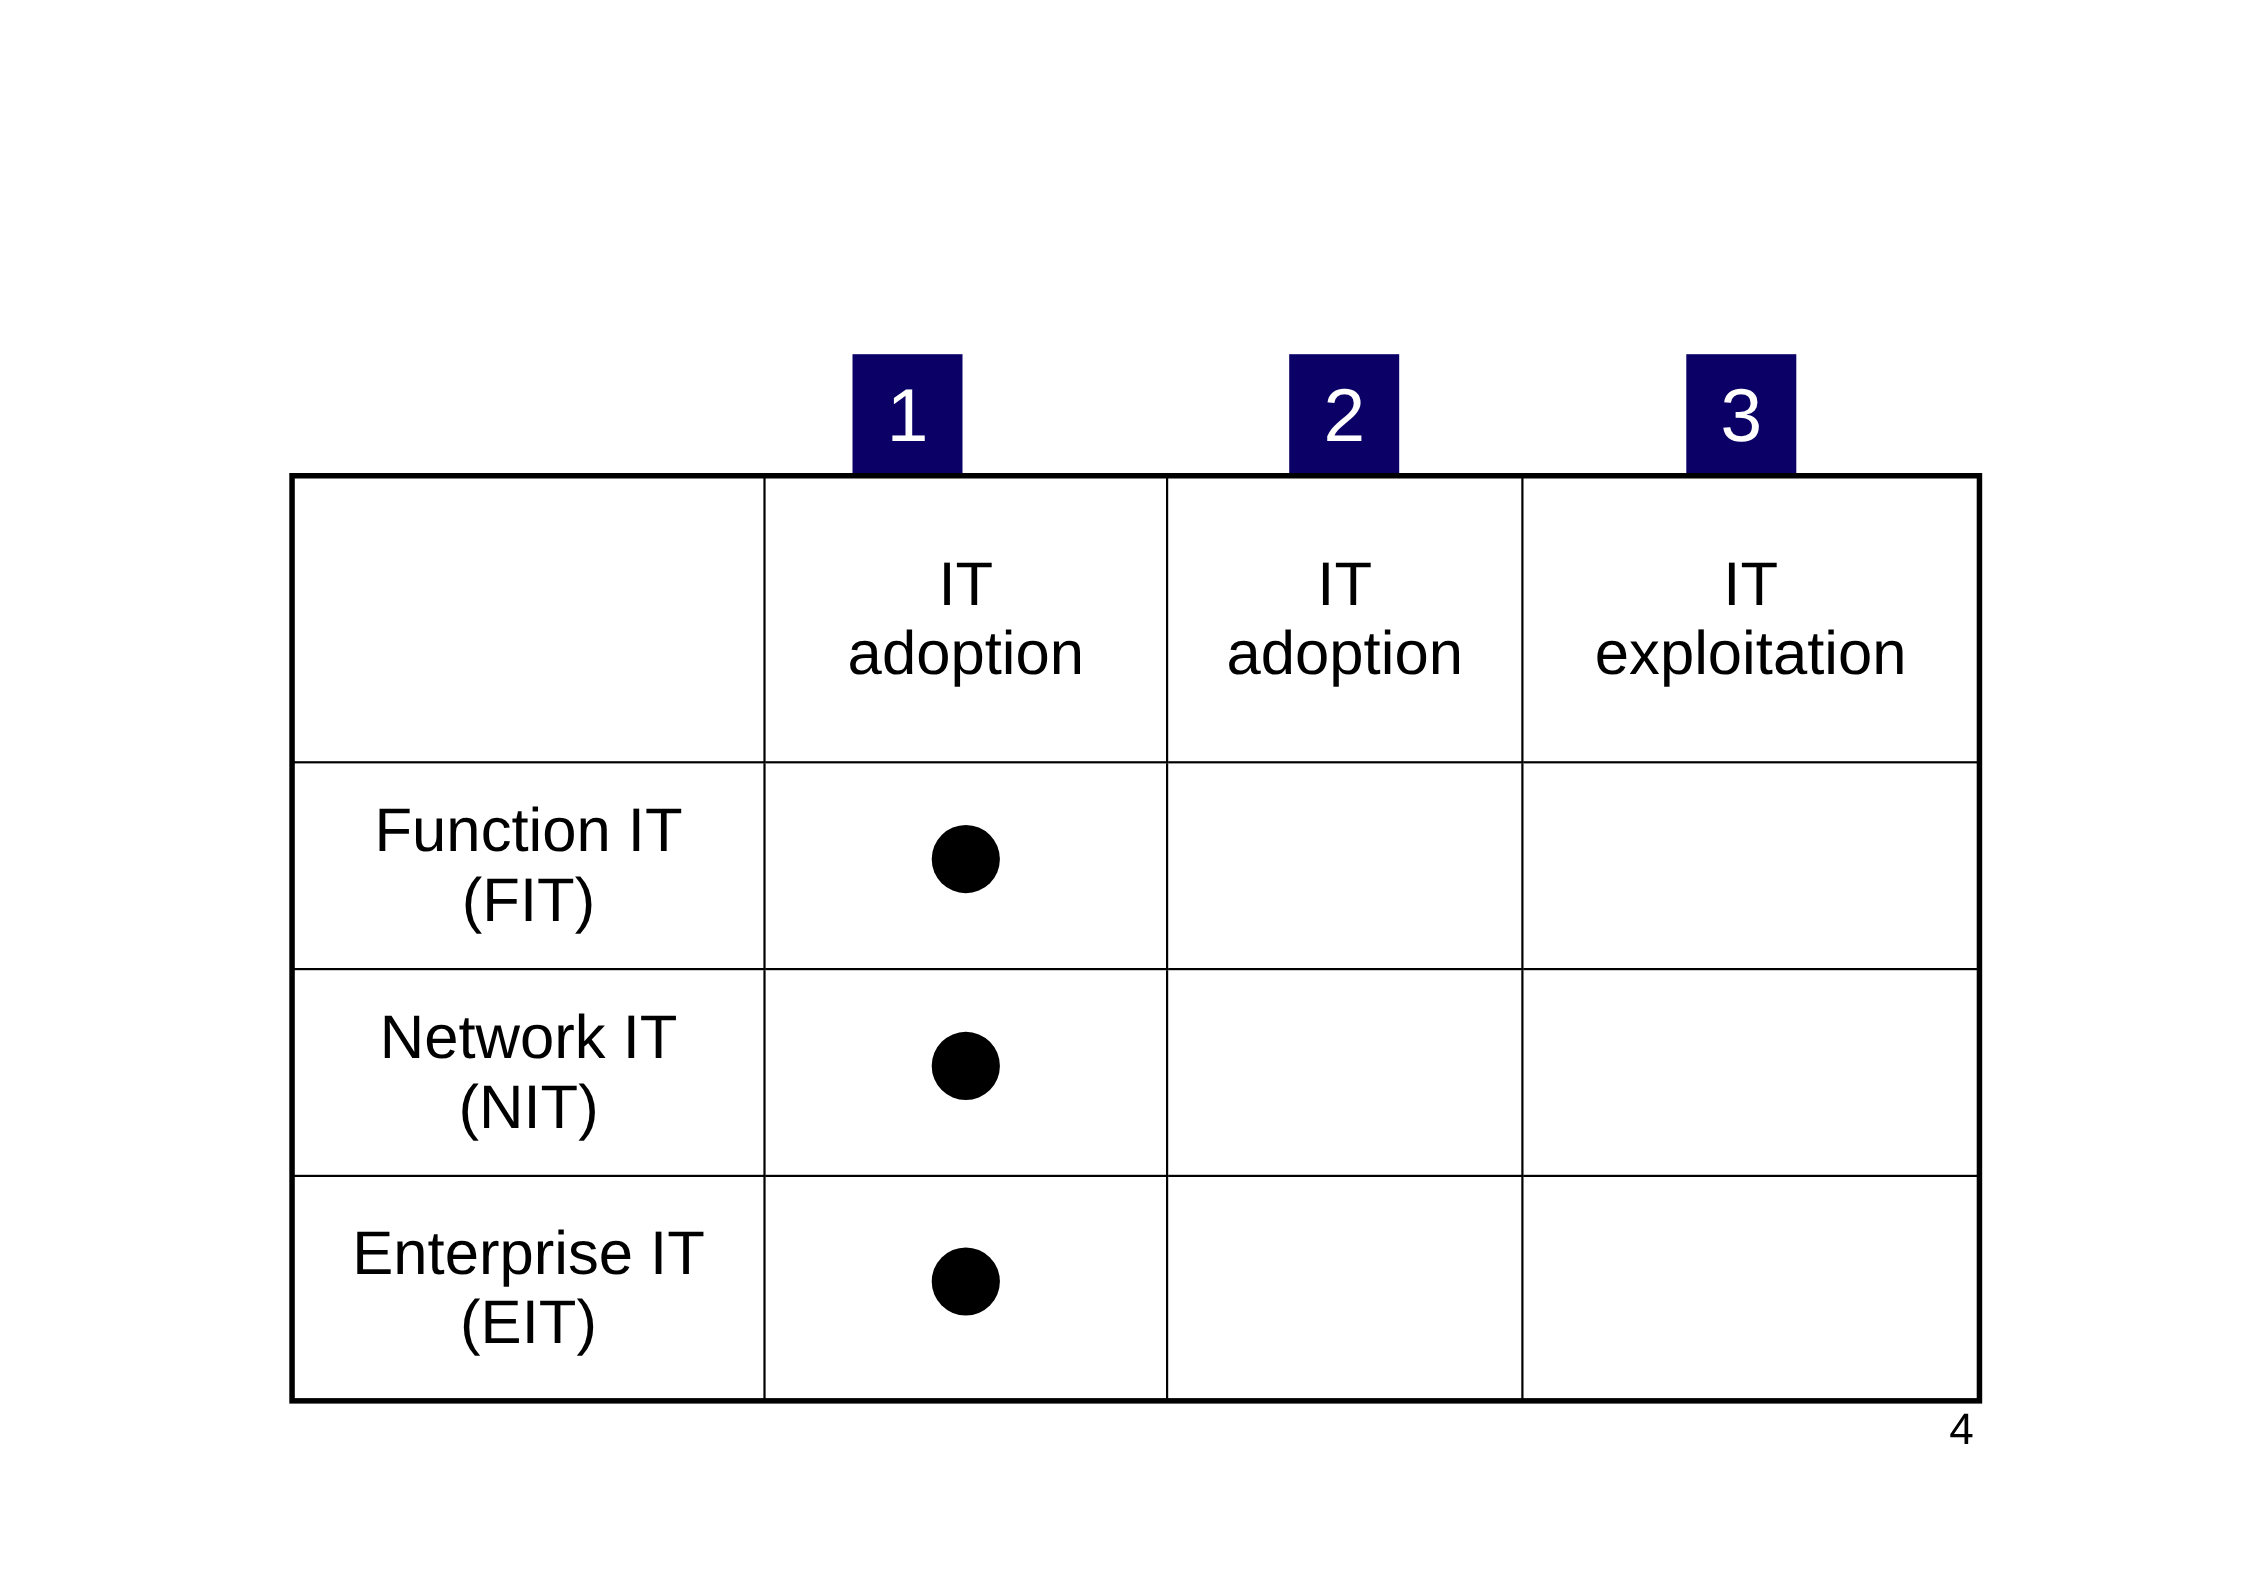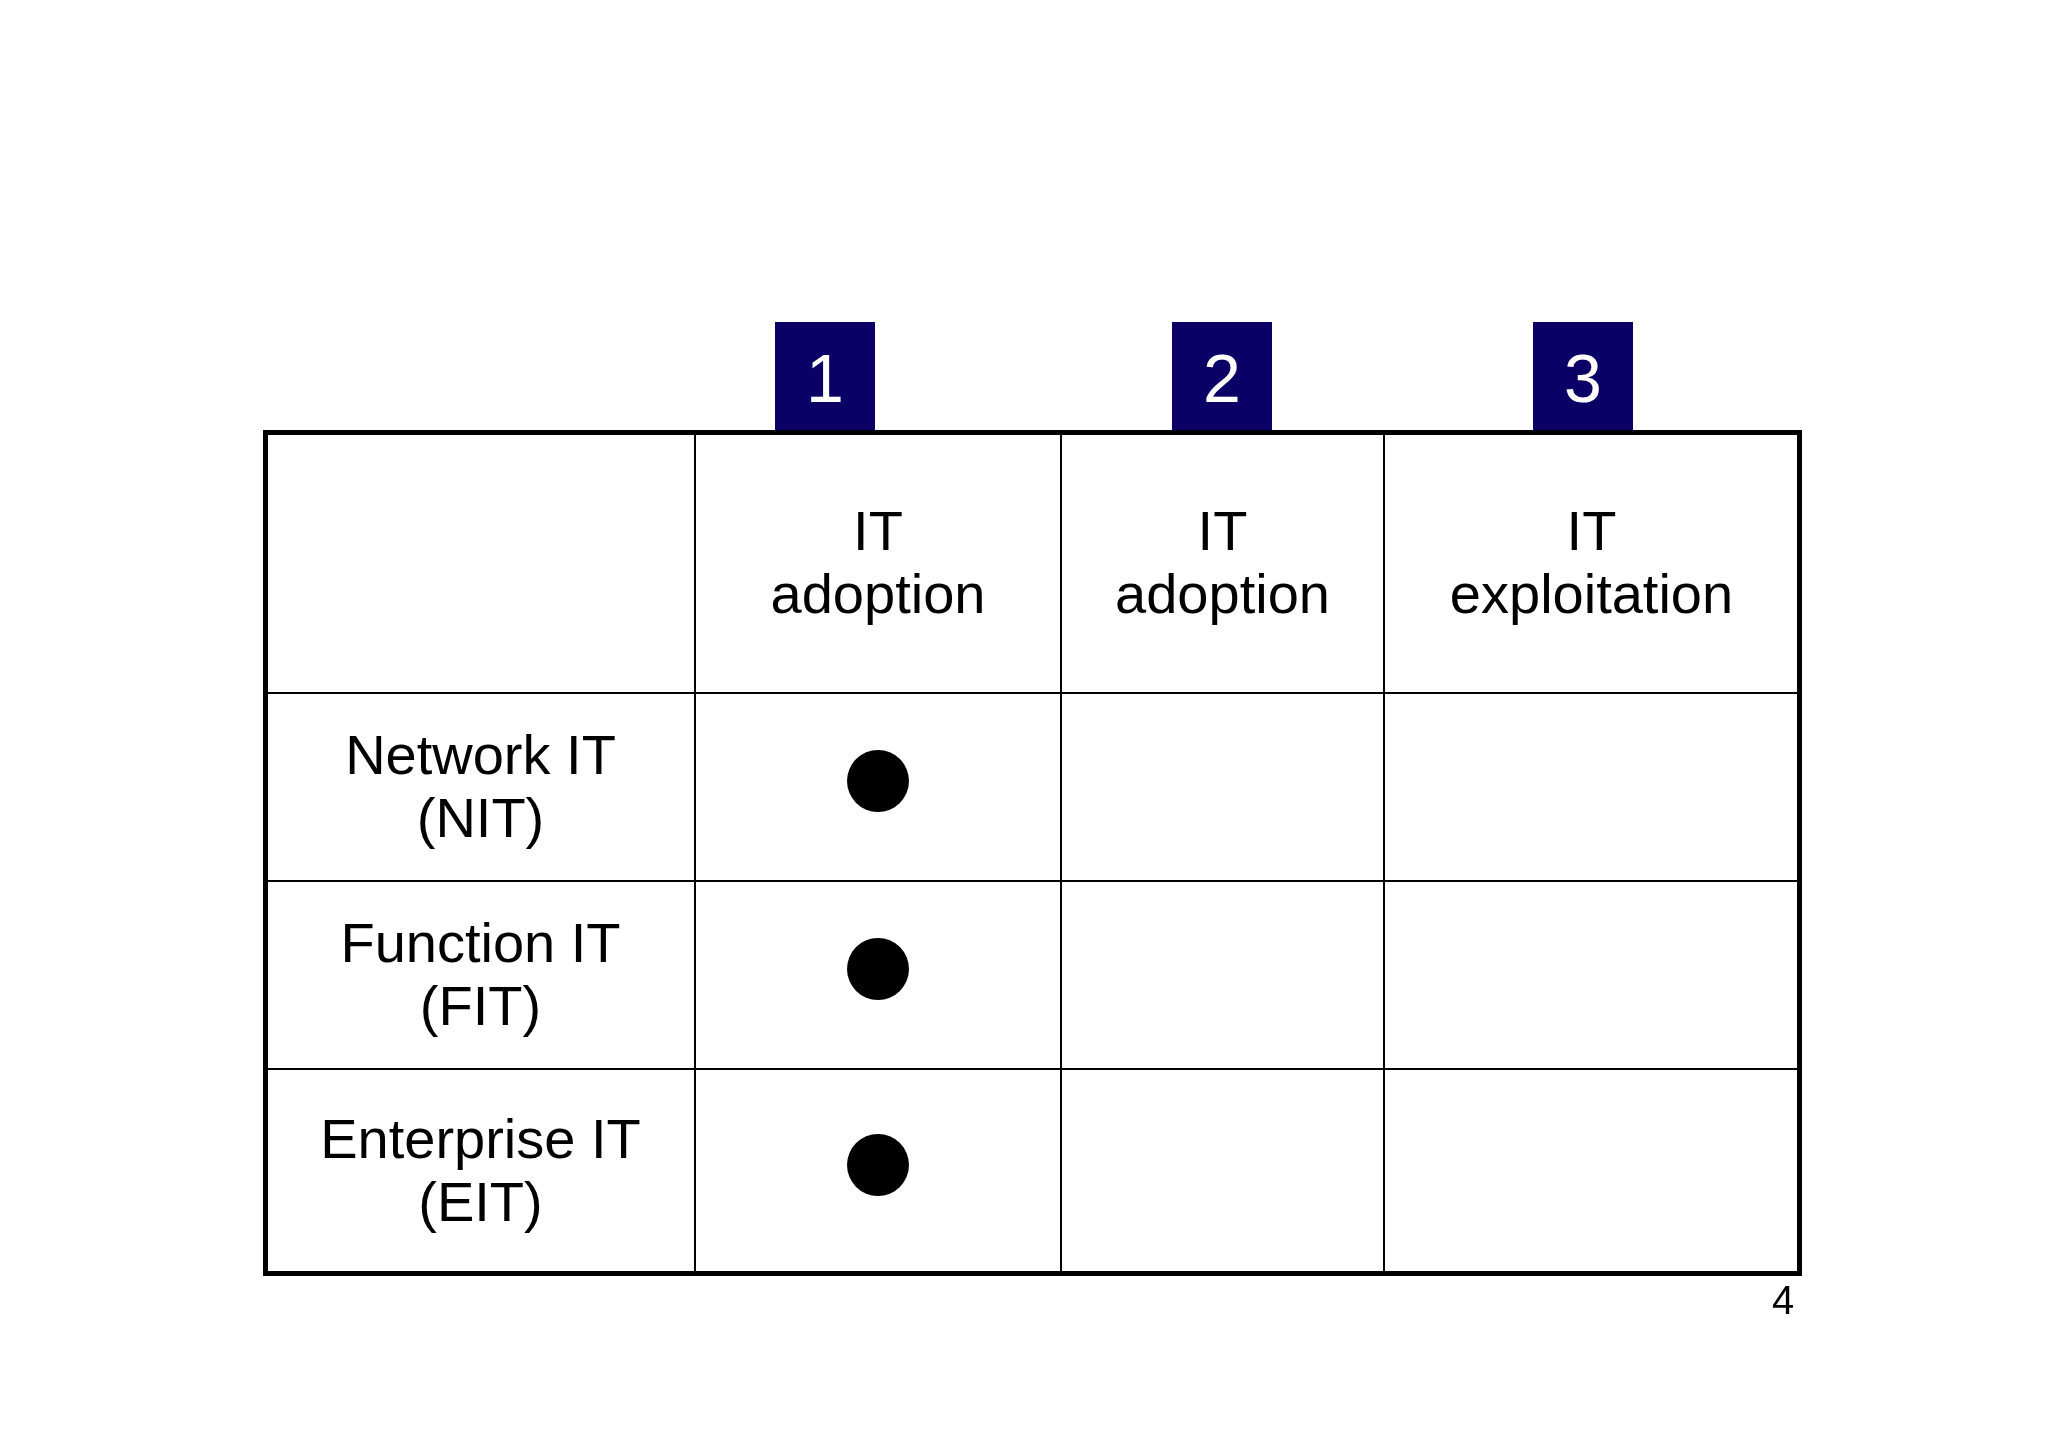--- a/index.html
+++ b/index.html
@@ -126,34 +126,34 @@
           <span class="hdr-line">adoption</span>
         </td>
         <td>
           <span class="hdr-line">IT</span>
           <span class="hdr-line">exploitation</span>
         </td>
       </tr>
 
       <tr class="row-body">
         <td>
-          <span class="rowlabel-line">Network IT</span>
-          <span class="rowlabel-line">(NIT)</span>
+          <span class="rowlabel-line">Function IT</span>
+          <span class="rowlabel-line">(FIT)</span>
         </td>
         <td class="dot-cell">
           <span class="dot"></span>
         </td>
         <td class="dot-cell"></td>
         <td class="dot-cell"></td>
       </tr>
 
       <tr class="row-body">
         <td>
-          <span class="rowlabel-line">Function IT</span>
-          <span class="rowlabel-line">(FIT)</span>
+          <span class="rowlabel-line">Network IT</span>
+          <span class="rowlabel-line">(NIT)</span>
         </td>
         <td class="dot-cell">
           <span class="dot"></span>
         </td>
         <td class="dot-cell"></td>
         <td class="dot-cell"></td>
       </tr>
 
       <tr class="row-body">
         <td>

